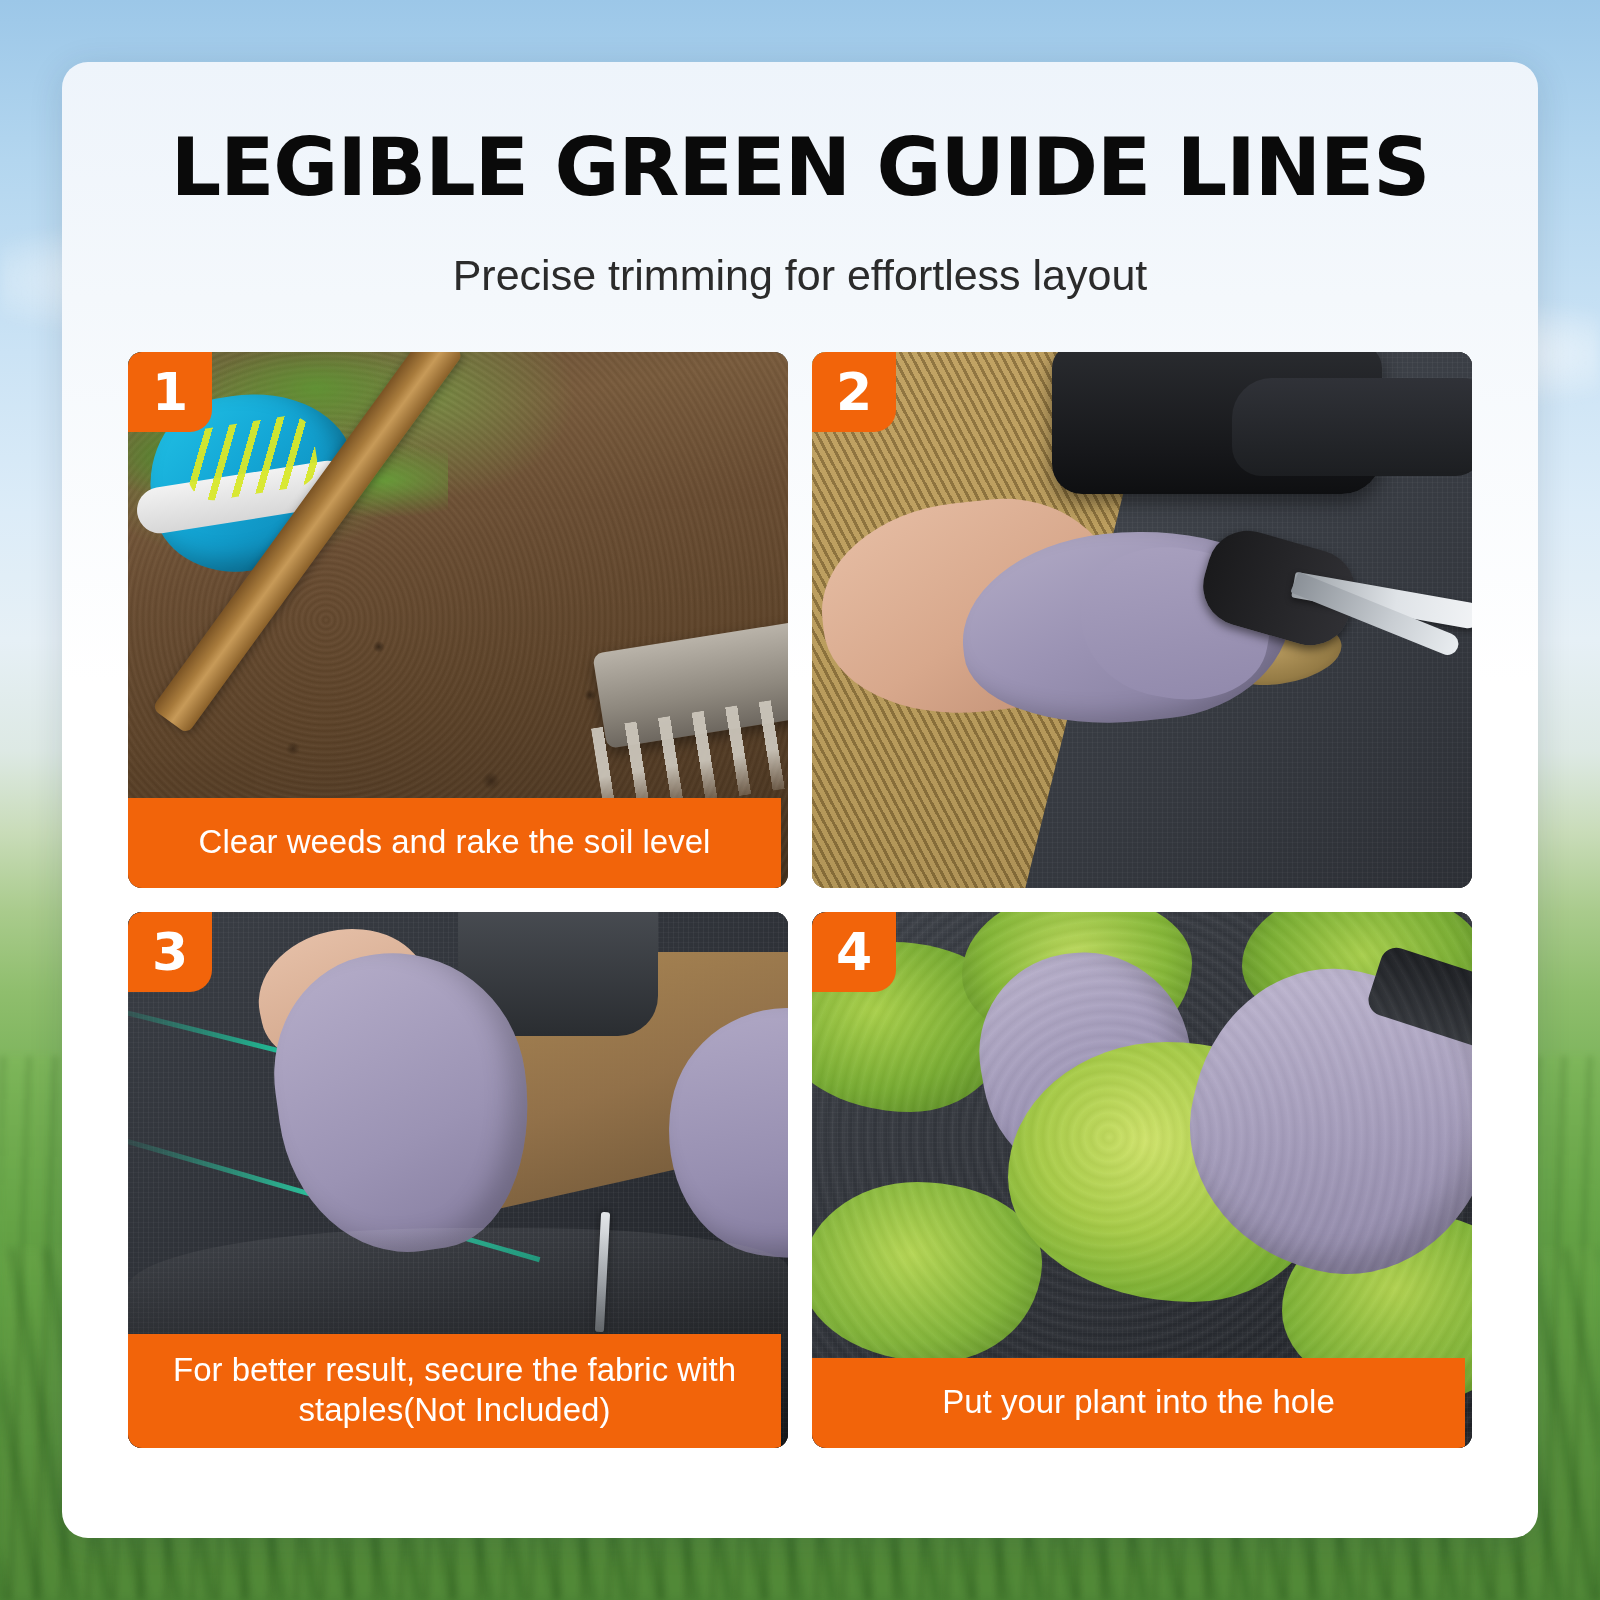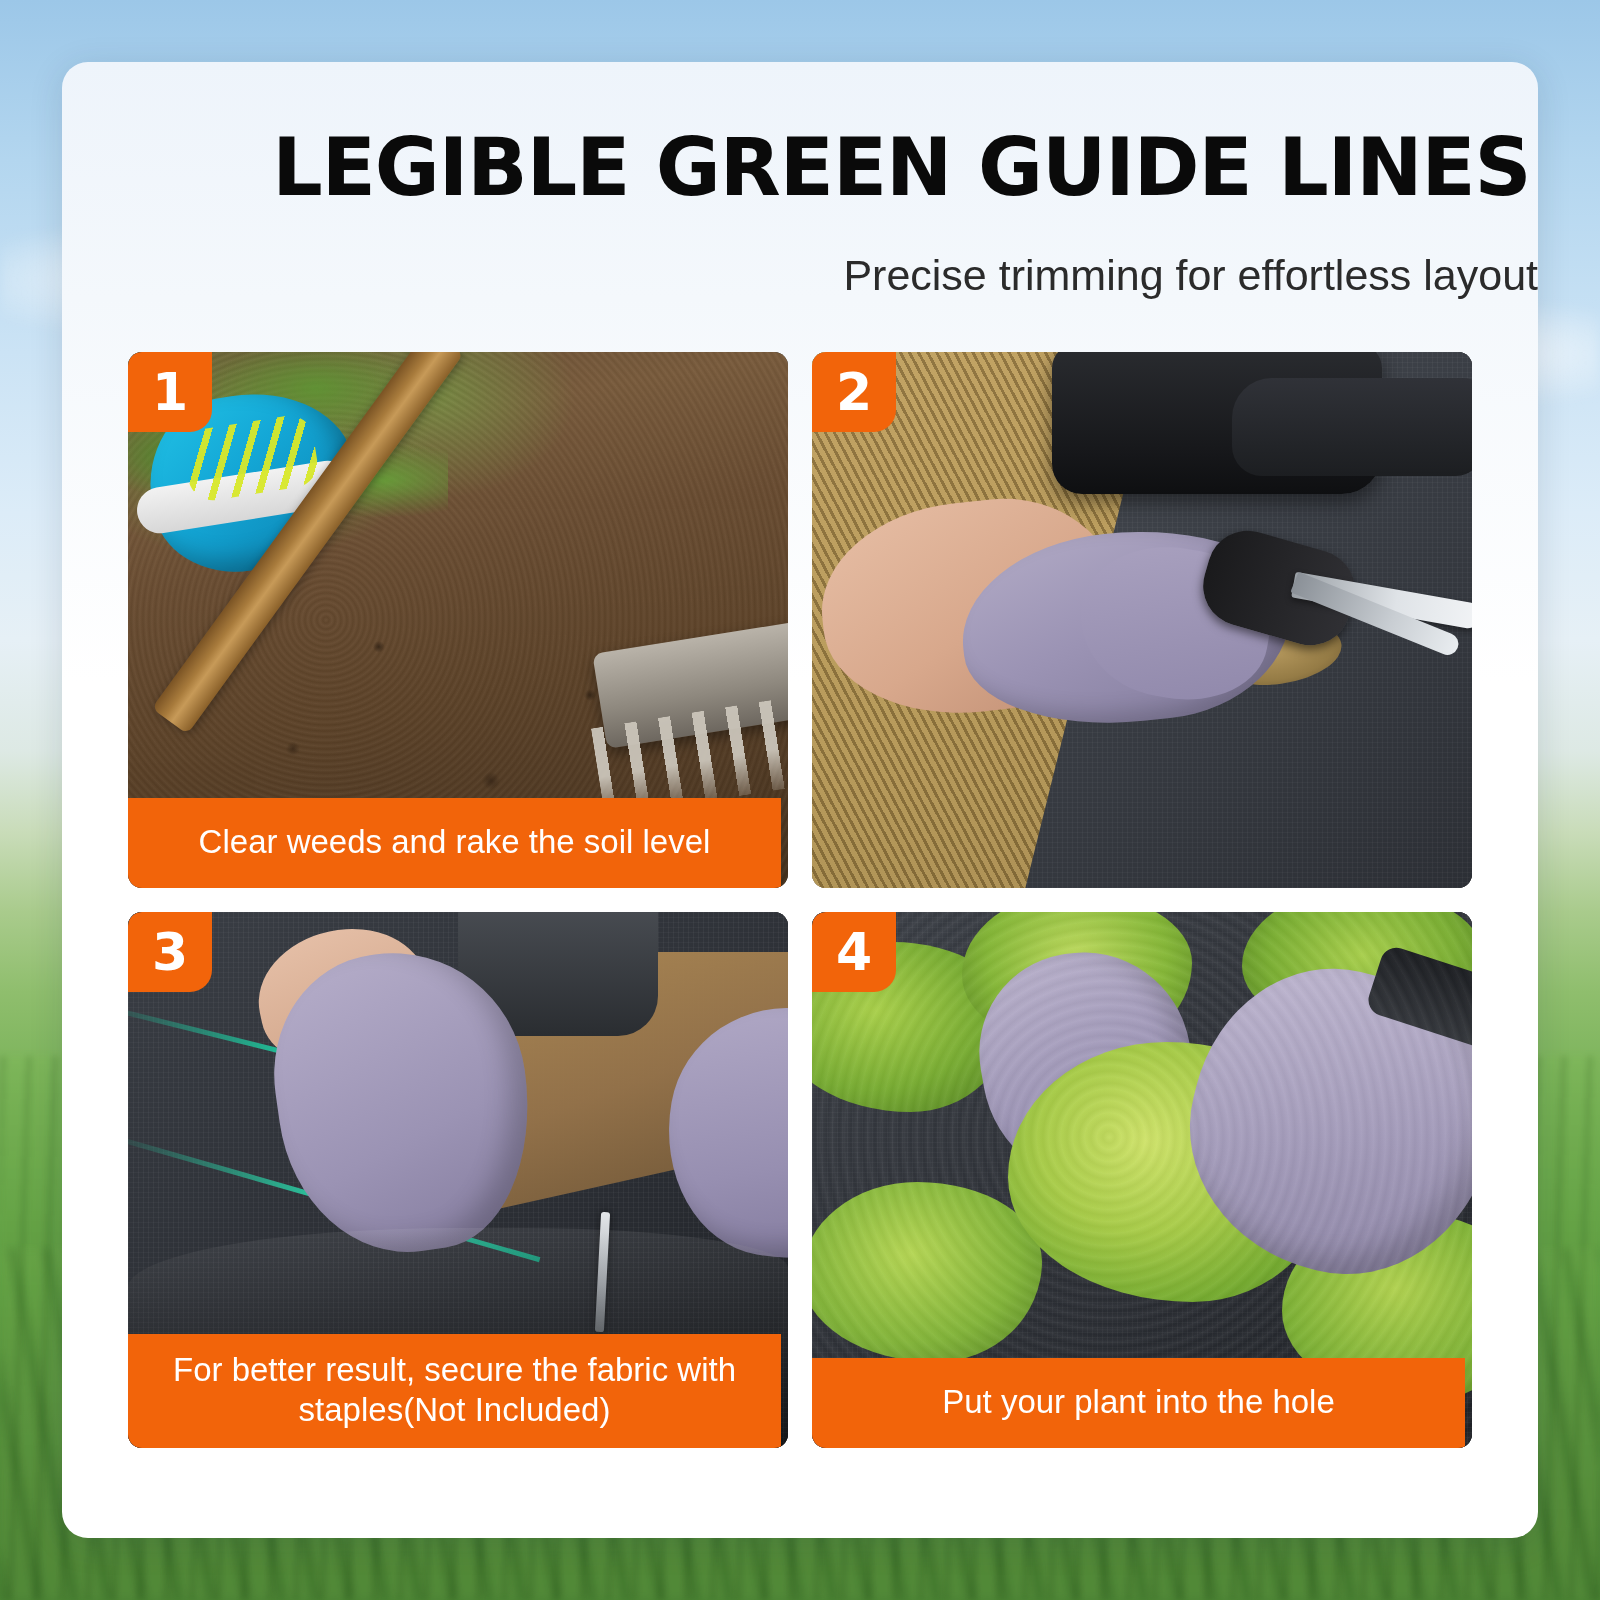--- a/index.html
+++ b/index.html
@@ -80,21 +80,21 @@
     width: 1476px;
     height: 1476px;
     background: linear-gradient(to bottom, #eef4fb 0%, #f4f8fc 16%, #ffffff 42%, #ffffff 100%);
     border-radius: 26px;
     box-shadow: 0 6px 34px rgba(20,40,70,0.14);
     overflow: hidden;
   }
 
   .headings {
     padding-top: 66px;
-    text-align: right;
+    text-align: center;
   }
   .title {
     font-family: "DejaVu Sans", sans-serif;
     font-weight: 700;
     font-size: 80px;
     letter-spacing: -1px;
     line-height: 1.0;
     color: #0a0a0a;
     margin: 0;
     transform: scaleX(0.99);

